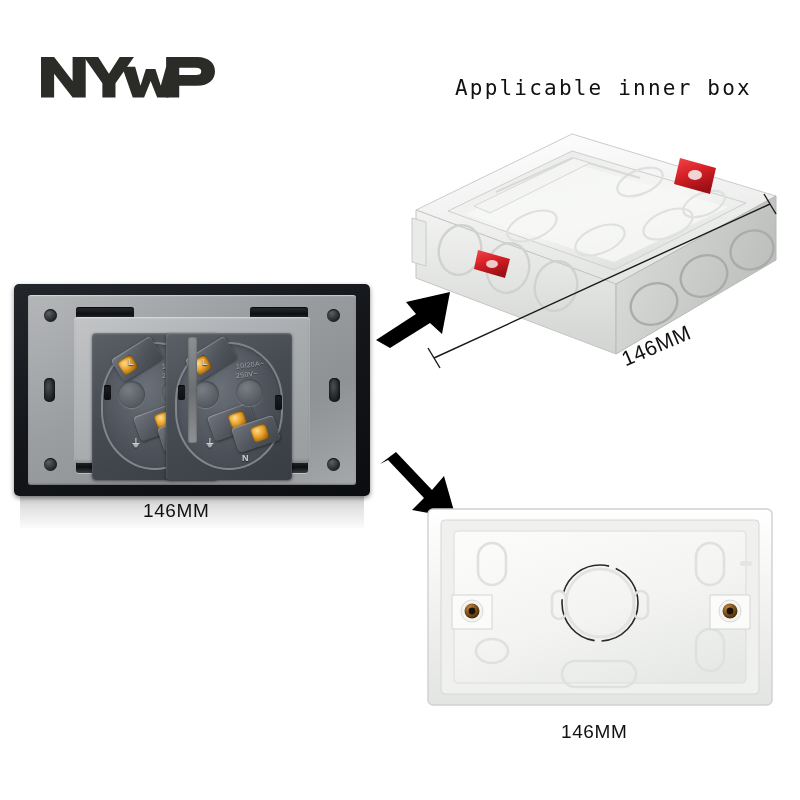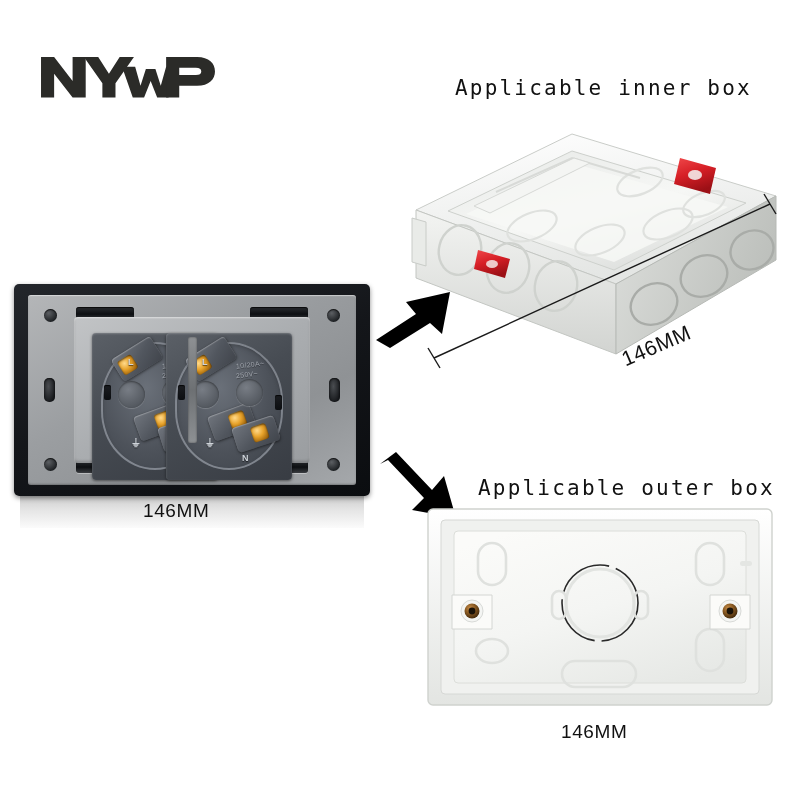--- a/index.html
+++ b/index.html
@@ -147,21 +147,20 @@
         <path d="M76 22 L100 22 L118 50 L136 22 L160 22 L129 66 L129 90 L107 90 L107 66 Z"></path>
 
         <path d="M140 38 L162 38 L171 70 L180 42 L196 42 L205 70 L214 38 L236 38 L218 90 L199 90 L188 62 L177 90 L158 90 Z"></path>
 
         <path d="M214 22 L266 22 C286 22 296 33 296 46 C296 59 286 70 266 70 L236 70 L236 52 L264 52 C270 52 273 50 273 46 C273 42 270 40 264 40 L236 40 L236 90 L214 90 Z"></path>
       </g>
     </svg>
   </div>
 
   <div class="heading" id="hdr-inner">Applicable inner box</div>
-  <div class="heading" id="hdr-outer">Applicable outer box</div>
 
   <div id="panel-wrap">
     <div id="panel-shadow"></div>
 
     <div id="panel">
       <div id="panel-plate">
 
         <div class="p-screw" style="left:16px;top:14px;"></div>
         <div class="p-screw" style="right:16px;top:14px;"></div>
         <div class="p-screw" style="left:16px;bottom:14px;"></div>

